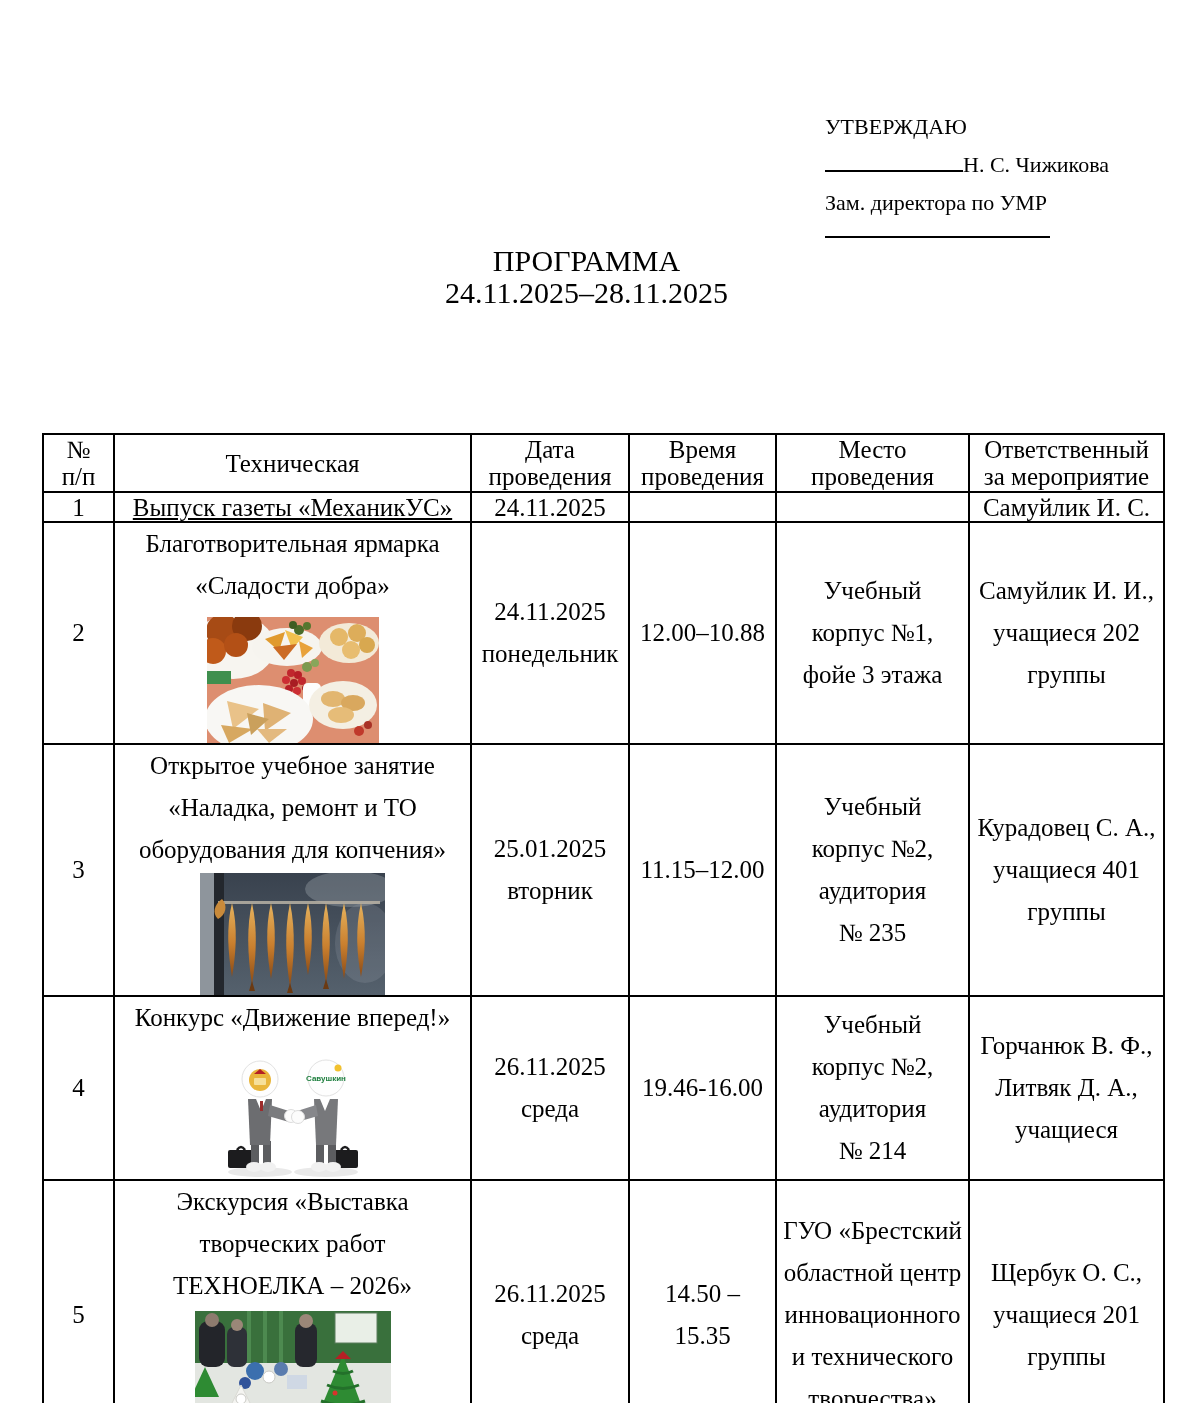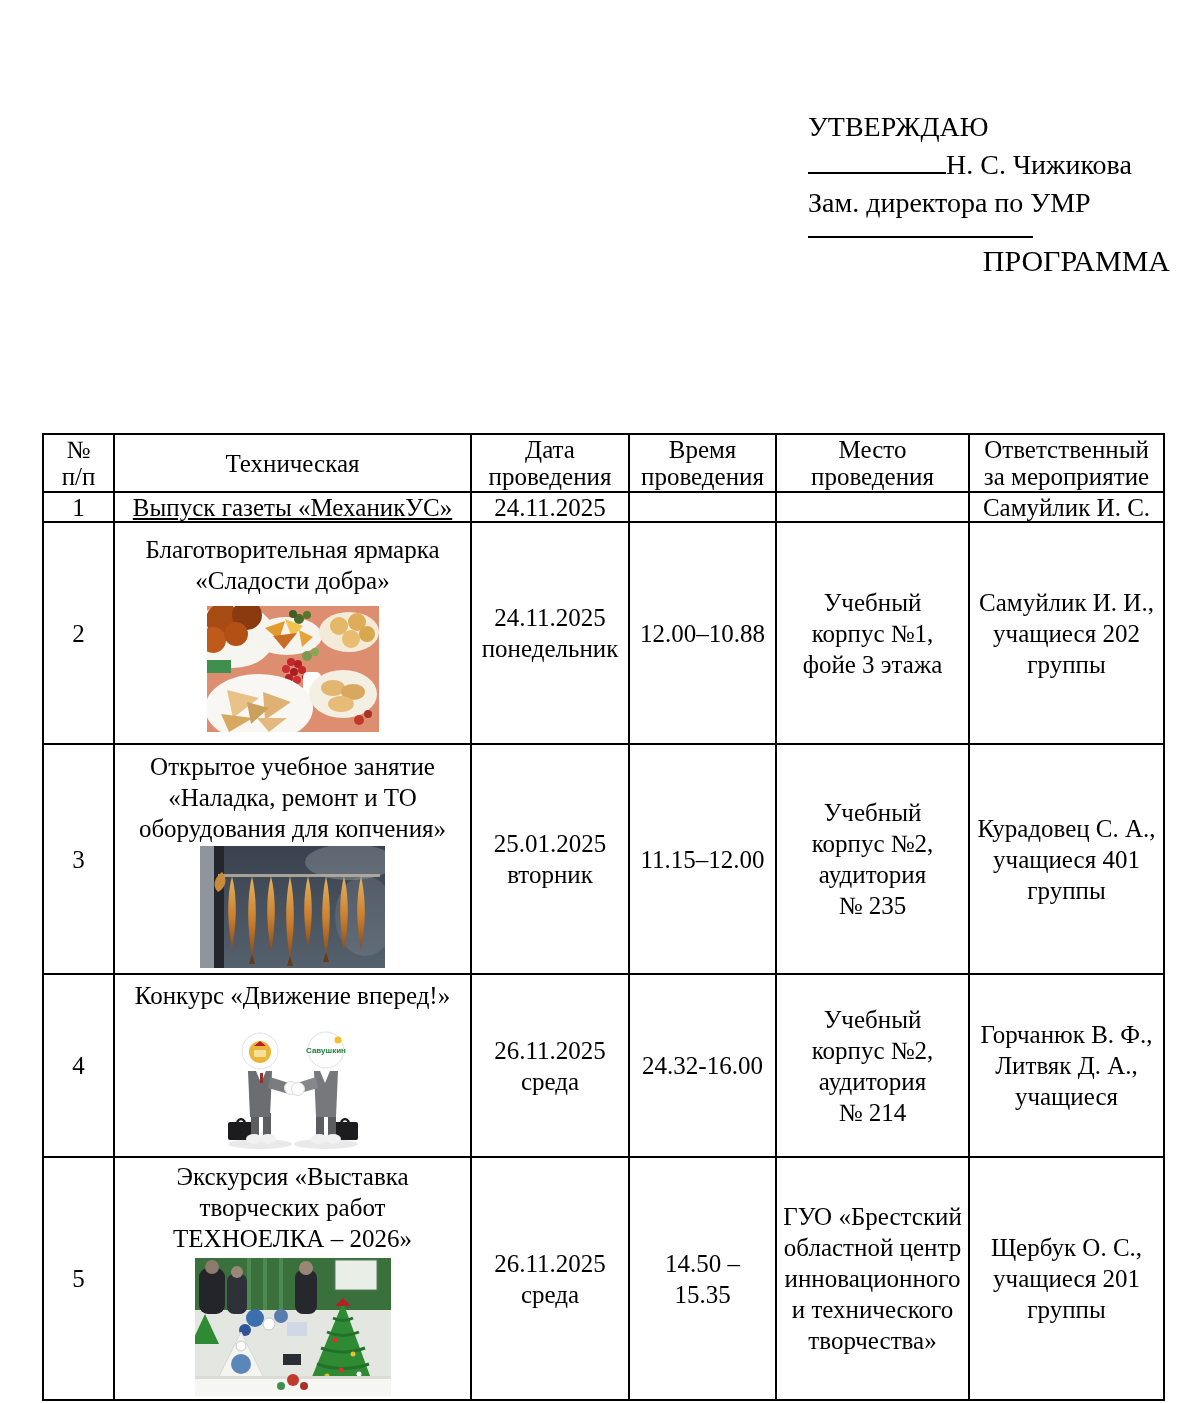--- a/index.html
+++ b/index.html
@@ -5,41 +5,41 @@
   html,body{margin:0;padding:0;}
   body{
     width:1200px;height:1403px;position:relative;background:#ffffff;
     font-family:"Liberation Serif","DejaVu Serif",serif;color:#000;
     overflow:hidden;
   }
   .pre{white-space:pre-line;}
 
   
   .approval{
-    position:absolute;left:808px;top:108px;
-    font-size:28px;line-height:38px;
+    position:absolute;left:825px;top:108px;
+    font-size:22px;line-height:38px;
   }
   .sig-inline{display:inline-block;width:138px;border-bottom:2px solid #000;height:24px;vertical-align:baseline;}
   .sig-standalone{width:225px;height:0;border-bottom:2px solid #000;margin-top:14px;}
 
   
   .title-block{
-    position:absolute;left:49px;top:245px;width:1121px;
-    text-align:right;font-size:30px;line-height:32px;
+    position:absolute;left:26px;top:245px;width:1121px;
+    text-align:center;font-size:30px;line-height:32px;
   }
 
   
   table.schedule{
     position:absolute;left:42px;top:433px;width:1121px;
     border-collapse:collapse;table-layout:fixed;
     font-size:25px;
   }
   table.schedule th,table.schedule td{
     border:2px solid #000;padding:0 4px;text-align:center;vertical-align:middle;
-    line-height:31px;overflow:hidden;
+    line-height:42px;overflow:hidden;
   }
   table.schedule th{font-weight:normal;line-height:27px;padding:1px 2px;}
   tr.r-head{height:56px;}
   tr.r1{height:30px;}
   tr.r1 td{line-height:27px;}
   tr.r2{height:222px;}
   tr.r3{height:230px;}
   tr.r4{height:183px;}
   tr.r5{height:243px;}
   td.event{vertical-align:top;padding-top:6px;}
@@ -52,20 +52,21 @@
 
 <div class="approval">
   <div>УТВЕРЖДАЮ</div>
   <div><span class="sig-inline"></span><span>Н. С. Чижикова</span></div>
   <div>Зам. директора по УМР</div>
   <div class="sig-standalone"></div>
 </div>
 
 <div class="title-block">
   <div>ПРОГРАММА</div>
+  <div>24.11.2025–28.11.2025</div>
 </div>
 
 <table class="schedule">
   <colgroup>
     <col style="width:71px">
       <col style="width:357px">
       <col style="width:158px">
     <col style="width:147px">
       <col style="width:193px">
       <col style="width:195px">
@@ -239,21 +240,21 @@
         <circle cx="38" cy="27" r="11" fill="#e9b63b"></circle>
         <rect x="32" y="25" width="12" height="7" rx="1" fill="#f6e09a"></rect>
         <polygon points="32,21 44,21 38,16" fill="#b42025"></polygon>
         <circle cx="104" cy="25" r="18" fill="#fefefe" stroke="#e2e2e2"></circle>
         <circle cx="116" cy="15" r="3.5" fill="#f2c12e"></circle>
         <text x="104" y="28" font-size="8" font-weight="bold" fill="#1e7f3e" text-anchor="middle" font-family="Liberation Sans, sans-serif">Савушкин</text>
       </svg>
     </td>
     <td class="pre">26.11.2025
 среда</td>
-    <td>24.32-16.00</td>
+    <td>19.46-16.00</td>
     <td class="pre">Учебный
 корпус №2,
 аудитория
 № 214</td>
     <td class="pre">Горчанюк В. Ф.,
 Литвяк Д. А.,
 учащиеся</td>
   </tr>
 
   <tr class="r5">

